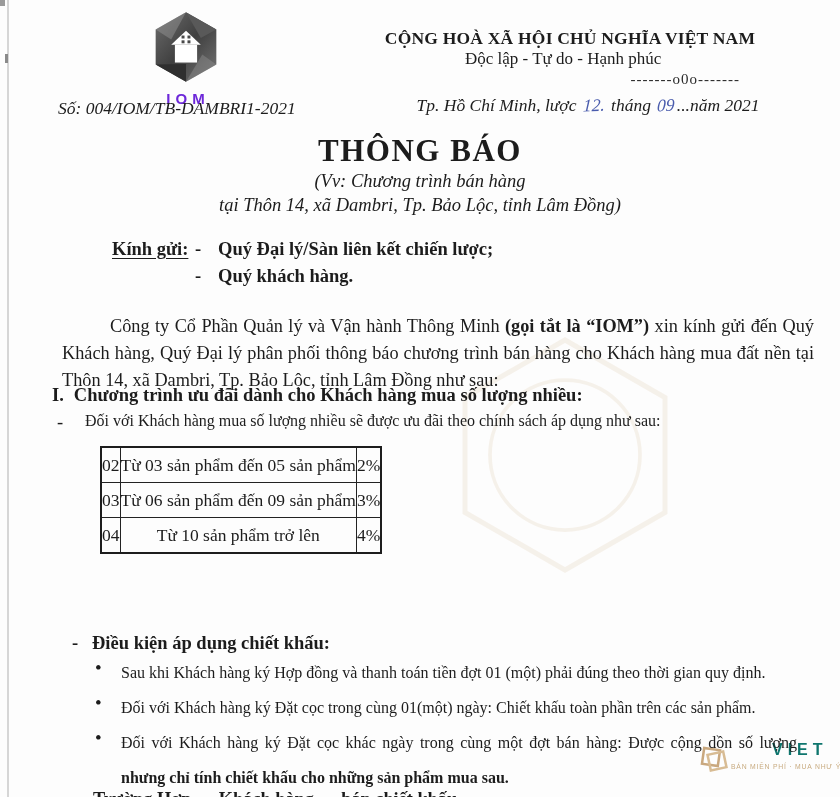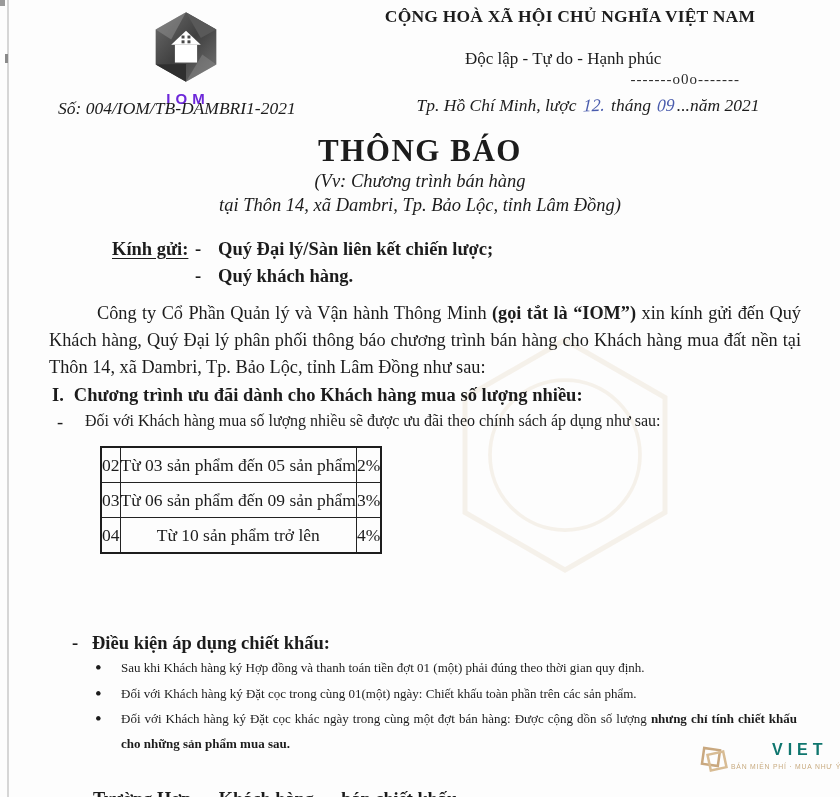--- a/index.html
+++ b/index.html
@@ -13,21 +13,21 @@
   }
   
   .scan-edge{position:absolute;left:7px;top:0;width:2px;height:797px;background:#d6d6d6;}
   .scan-speck{position:absolute;left:5px;top:54px;width:3px;height:9px;background:#8a8a8a;}
   .corner-mark{position:absolute;left:0;top:0;width:5px;height:6px;background:#9a9a9a;}
   
   .logo-wrap{position:absolute;left:128px;top:10px;width:115px;text-align:center;}
   .logo-text{margin-top:2px;font-family:"Liberation Sans","DejaVu Sans",sans-serif;
     font-weight:bold;font-size:15px;letter-spacing:5px;color:#6d28d9;padding-left:5px;}
   
-  .nh-country{position:absolute;left:350px;top:6px;width:440px;text-align:center;
+  .nh-country{position:absolute;left:350px;top:28px;width:440px;text-align:center;
     font-weight:bold;font-size:17.5px;letter-spacing:.2px;}
   .nh-motto{position:absolute;left:465px;top:49px;width:275px;text-align:left;font-size:17px;}
   .nh-divider{position:absolute;left:465px;top:71px;width:275px;text-align:right;
     font-size:15px;letter-spacing:1px;color:#2a2a2a;}
   .nh-date{position:absolute;left:378px;top:95px;width:420px;text-align:center;
     font-style:italic;font-size:17.5px;}
   .hand{color:#4a5cad;display:inline-block;transform:rotate(-3deg) skewX(-6deg);padding:0 2px;}
   .doc-number{position:absolute;left:58px;top:98px;font-style:italic;font-size:17.5px;}
   
   .title{position:absolute;left:0;top:133px;width:840px;text-align:center;
@@ -37,21 +37,21 @@
   .sub2{position:absolute;left:0;top:195px;width:840px;text-align:center;
     font-style:italic;font-size:18.5px;}
   
   .recip-label{position:absolute;left:112px;top:239px;font-weight:bold;font-size:18.5px;
     text-decoration:underline;text-underline-offset:3px;}
   .recip-dash1{position:absolute;left:195px;top:239px;font-weight:bold;font-size:18.5px;}
   .recip-item1{position:absolute;left:218px;top:239px;font-weight:bold;font-size:18.5px;}
   .recip-dash2{position:absolute;left:195px;top:266px;font-weight:bold;font-size:18.5px;}
   .recip-item2{position:absolute;left:218px;top:266px;font-weight:bold;font-size:18.5px;}
   
-  .intro{position:absolute;left:45px;top:296px;width:752px;margin:4px;
+  .intro{position:absolute;left:45px;top:296px;width:752px;margin:17px;
     font-size:18.3px;line-height:27px;text-align:justify;text-indent:48px;}
   
   .sec1-head{position:absolute;left:52px;top:385px;font-weight:bold;font-size:18.5px;}
   .sec1-head .numeral{margin-right:10px;}
   .sec1-dash{position:absolute;left:57px;top:412px;font-size:18.5px;}
   .sec1-lead{position:absolute;left:85px;top:412px;font-size:16px;}
   
   table.discount{position:absolute;left:100px;top:446px;border-collapse:collapse;
     font-size:17.5px;}
   table.discount th,table.discount td{border:1.6px solid #232323;text-align:center;
@@ -61,21 +61,21 @@
   table.discount td{height:34px;}
   .col-stt{width:72px;}
   .col-qty{width:349px;}
   .col-rate{width:220px;}
   
   .cond-dash{position:absolute;left:72px;top:633px;font-weight:bold;font-size:18.5px;}
   .cond-head{position:absolute;left:92px;top:633px;font-weight:bold;font-size:18.5px;}
   .bullets{position:absolute;left:95px;top:655px;width:702px;}
   .bullet{display:flex;margin-bottom:0px;}
   .bullet .marker{width:26px;font-size:19px;line-height:25.5px;flex:0 0 26px;}
-  .bullet .btext{font-size:13px;line-height:25px;text-align:justify;}
+  .bullet .btext{font-size:16px;line-height:35px;text-align:justify;}
   
   .cutoff-dash{position:absolute;left:32px;top:789px;font-size:18.3px;}
   .cutoff-text{position:absolute;left:93px;top:789px;font-size:18.3px;font-weight:bold;
     white-space:nowrap;}
   
   .ghost-seal{position:absolute;left:440px;top:330px;opacity:.10;z-index:0;}
   .wm{z-index:0;}
   .wm-logo{position:absolute;left:697px;top:743px;}
   .wm-brand{position:absolute;left:772px;top:741px;font-family:"Liberation Sans","DejaVu Sans",sans-serif;
     font-size:16px;font-weight:bold;letter-spacing:5px;color:#0f766e;}

